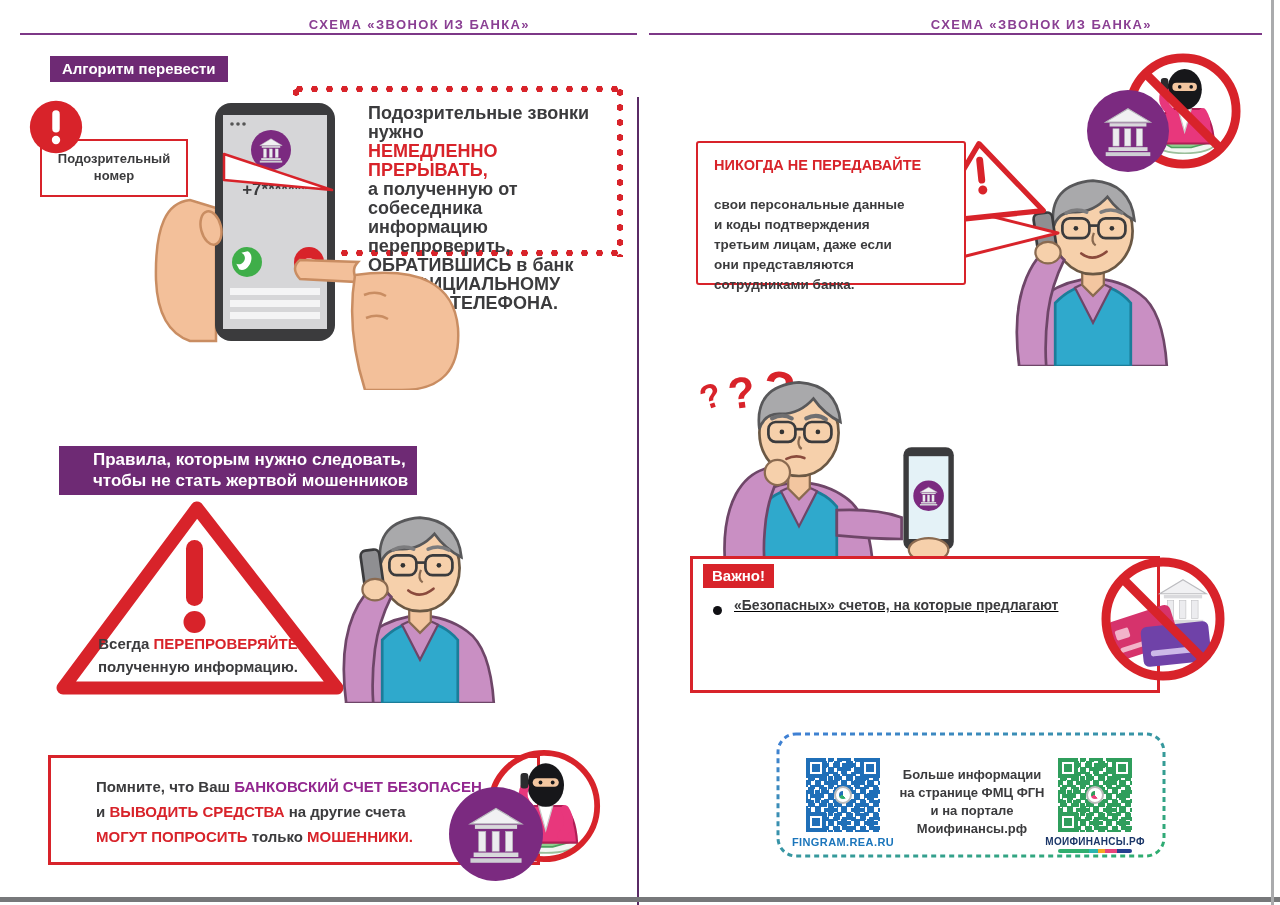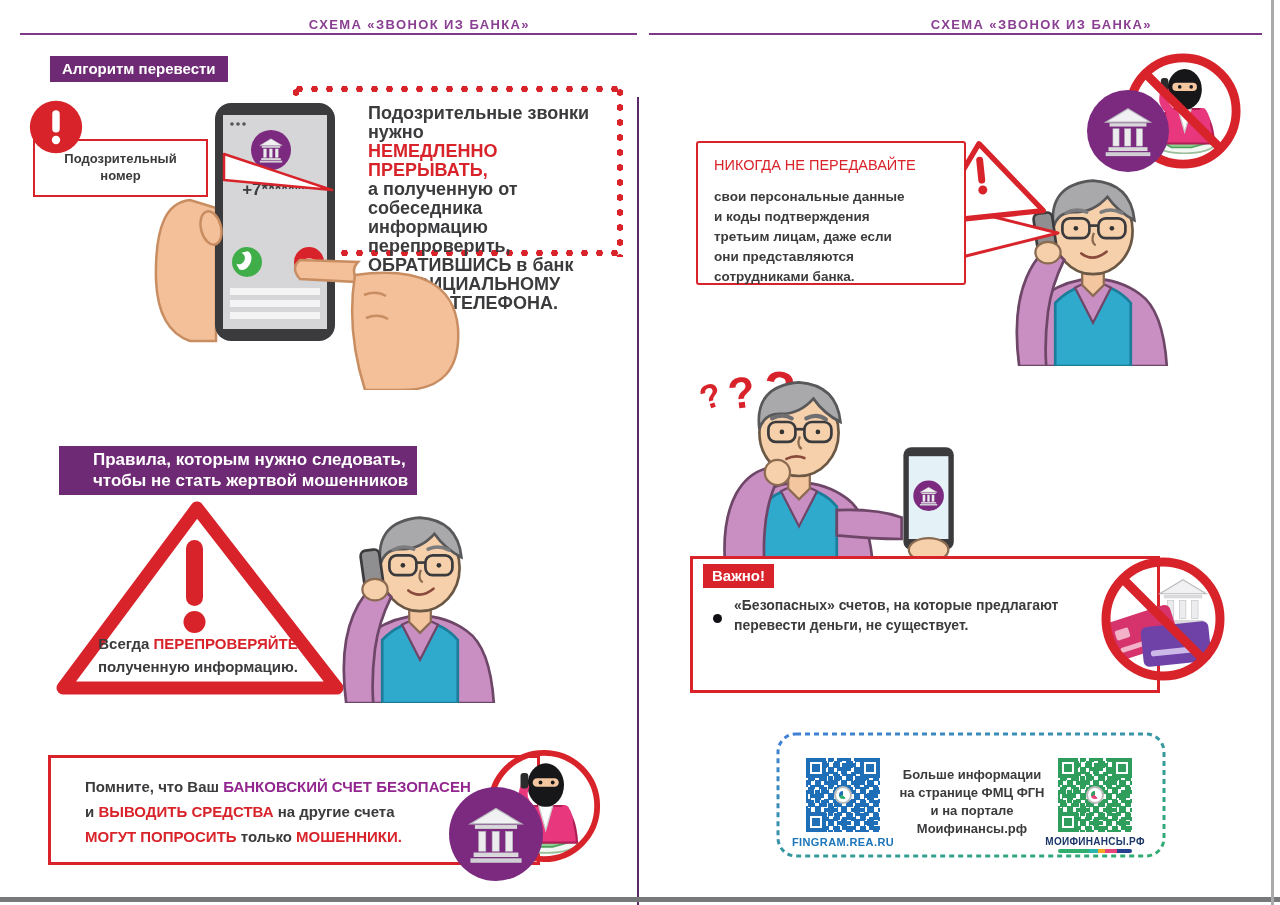--- a/index.html
+++ b/index.html
@@ -25,25 +25,25 @@
   .caps{font-weight:800;}
   
   .callout{background:#fff;border:2.5px solid #d8232a;text-align:center;font-size:13px;font-weight:bold;color:#3b3b3d;line-height:17px;padding-top:9px;box-sizing:border-box;}
   
   .tri-caption{font-size:15px;font-weight:bold;color:#3b3b3d;text-align:center;line-height:23px;}
   
   .redbox{background:#fff;border:3px solid #d8232a;box-sizing:border-box;}
   .redbox-text{font-size:15px;font-weight:bold;color:#3b3b3d;line-height:25px;}
   
   .never-box{background:#fff;border:2.5px solid #d8232a;border-radius:3px;box-sizing:border-box;padding:14px 10px 0 16px;}
-  .never-title{color:#d8232a;font-weight:400;font-size:14.5px;margin-bottom:14px;}
+  .never-title{color:#d8232a;font-weight:700;font-size:14.5px;margin-bottom:22px;}
   .never-line{color:#3b3b3d;font-weight:bold;font-size:13.5px;line-height:20px;}
   .qmark{display:inline-block;color:#d8232a;font-weight:800;line-height:1;}
   .imp-label{background:#d8232a;color:#fff;font-weight:800;font-size:15px;padding:3px 9px 4px;display:inline-block;}
-  .bullet-row{display:flex;align-items:center;}
+  .bullet-row{display:flex;align-items:flex-end;text-decoration:underline;}
   .bullet-dot{width:9px;height:9px;border-radius:50%;background:#101014;margin:6px 12px 0 0;flex:0 0 auto;}
   .bullet-text{font-size:14px;font-weight:bold;color:#3b3b3d;line-height:20px;}
   
   .qr-info{font-size:13px;font-weight:bold;color:#3b3b3d;text-align:center;line-height:18px;}
   .qr{--c:#1f6fb8;}
   .qr .noise{position:absolute;inset:0;background:
     conic-gradient(var(--c) 25%,transparent 0 50%,var(--c) 0 75%,transparent 0) 0 0/9px 9px,
     conic-gradient(transparent 25%,var(--c) 0 50%,transparent 0 75%,var(--c) 0) 2px 3px/13px 13px;}
   .qr .f{position:absolute;width:12px;height:12px;border:4px solid var(--c);background:#fff;box-shadow:inset 0 0 0 2px #fff,inset 0 0 0 8px var(--c);}
   .qr .logo{position:absolute;left:50%;top:50%;width:18px;height:18px;margin:-9px 0 0 -9px;border-radius:50%;background:#fff;border:2px solid #bbb;box-sizing:border-box;}
@@ -189,21 +189,21 @@
     <ellipse cx="61" cy="138" rx="10" ry="17" transform="rotate(-14 61 138)" fill="#f3c09a" stroke="#c98d62" stroke-width="2.5"></ellipse>
     <path d="M150 170 Q140 178 150 189 L208 192 Q200 180 208 172 Z" fill="#f3c09a" stroke="#c98d62" stroke-width="2.5"></path>
     <path d="M205 185 Q302 172 308 238 Q312 300 252 300 L215 300 Q196 240 205 185 Z" fill="#f3c09a" stroke="#c98d62" stroke-width="2.5"></path>
     <path d="M214 205 Q226 200 236 206" fill="none" stroke="#c98d62" stroke-width="2.5"></path>
     <path d="M216 228 Q228 223 238 229" fill="none" stroke="#c98d62" stroke-width="2.5"></path>
   </svg>
 
   <svg class="abs" style="left:222px;top:148px;" width="116" height="50" viewBox="0 0 116 50">
     <polygon points="2,6 110,42 2,32" fill="#fff" stroke="#d8232a" stroke-width="2.5" stroke-linejoin="round"></polygon>
   </svg>
-  <div class="abs callout" style="left:33px;top:139px;width:175px;height:58px;">
+  <div class="abs callout" style="left:40px;top:139px;width:148px;height:58px;">
     <div>Подозрительный</div>
     <div>номер</div>
   </div>
   <svg class="abs" style="left:28px;top:99px;" width="56" height="56" viewBox="0 0 60 60">
       <use href="#excl-circle"></use>
     </svg>
 
   <div class="abs badge badge2" style="left:59px;top:446px;padding-left:34px;">
     <div>Правила, которым нужно следовать,</div>
     <div>чтобы не стать жертвой мошенников</div>
@@ -215,21 +215,21 @@
   <div class="abs tri-caption" style="left:78px;top:632px;width:240px;">
     <div><span>Всегда </span><span class="red">ПЕРЕПРОВЕРЯЙТЕ</span></div>
     <div>полученную информацию.</div>
   </div>
 
   <svg class="abs" style="left:330px;top:505px;" width="180" height="198" viewBox="0 0 200 220">
       <use href="#man-phone"></use>
     </svg>
 
   <div class="abs redbox" style="left:48px;top:755px;width:492px;height:110px;">
-    <div class="redbox-text" style="padding:16px 0 0 34px;">
+    <div class="redbox-text" style="padding:16px 0 0 22px;margin-left:23px;">
       <div><span>Помните, что Ваш </span><span class="purple-em">БАНКОВСКИЙ СЧЕТ БЕЗОПАСЕН</span></div>
       <div><span>и </span><span class="red">ВЫВОДИТЬ СРЕДСТВА</span><span> на другие счета</span></div>
       <div><span class="red">МОГУТ ПОПРОСИТЬ</span><span> только </span><span class="red">МОШЕННИКИ.</span></div>
     </div>
   </div>
   <svg class="abs" style="left:486px;top:748px;" width="116" height="116" viewBox="0 0 120 120">
     <use href="#fraudster" x="6" y="6" width="108" height="108"></use>
     <circle cx="60" cy="60" r="55" fill="none" stroke="#d8232a" stroke-width="6"></circle>
   </svg>
   <svg class="abs" style="left:449px;top:787px;" width="94" height="94" viewBox="0 0 100 100">
@@ -275,21 +275,20 @@
   <svg class="abs" style="left:700px;top:368px;" width="270" height="198" viewBox="0 0 300 220">
       <use href="#man-think"></use>
     </svg>
 
   <div class="abs redbox" style="left:690px;top:556px;width:470px;height:137px;">
     <div class="imp-label" style="margin:5px 0 7px 10px;">Важно!</div>
     <div class="bullet-row" style="margin-left:20px;">
       <span class="bullet-dot"></span>
       <div class="bullet-text">
         <div>«Безопасных» счетов, на которые предлагают</div>
-        <div>перевести деньги, не существует.</div>
       </div>
     </div>
   </div>
 
   <svg class="abs" style="left:1100px;top:556px;" width="126" height="126" viewBox="0 0 126 126">
     <use href="#bank" x="54" y="18" width="58" height="58" opacity="0.95"></use>
     <g transform="rotate(-18 45 76)">
         <rect x="10" y="56" width="66" height="40" rx="6" fill="#d6336c"></rect>
         <rect x="16" y="66" width="14" height="10" rx="2" fill="#f2b3c9"></rect>
         <rect x="16" y="84" width="40" height="5" rx="2.5" fill="#f2b3c9"></rect>

